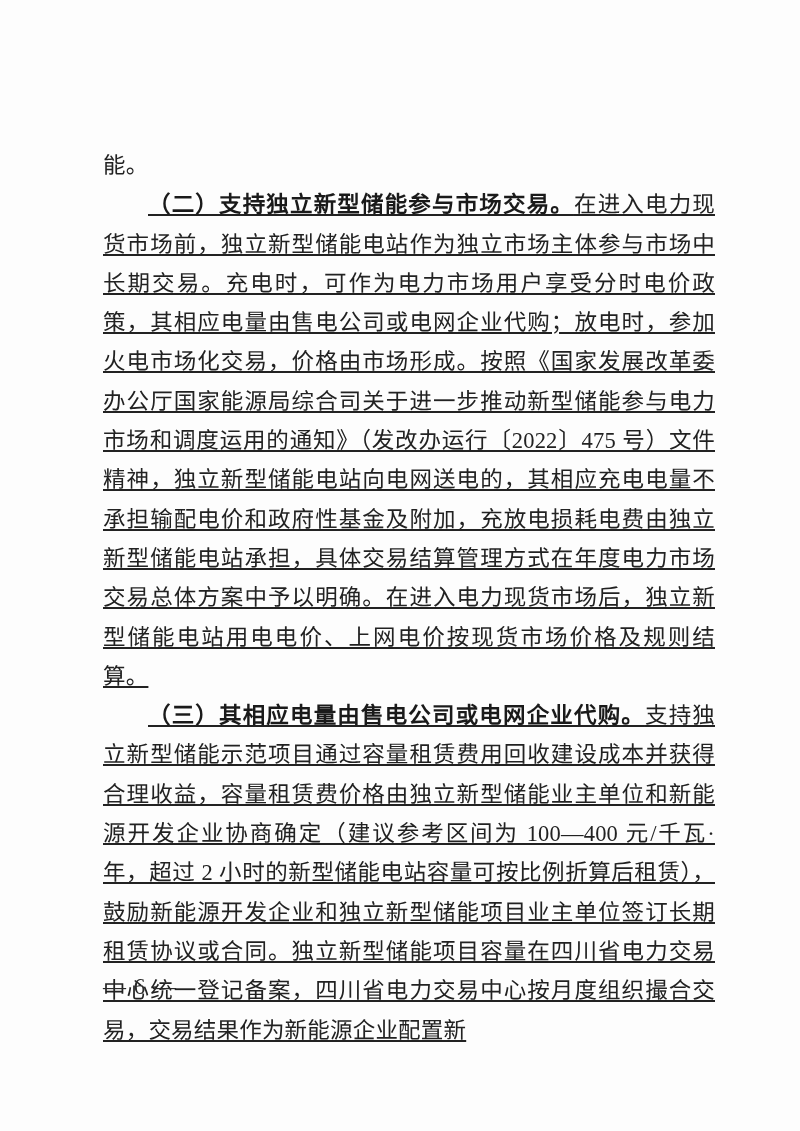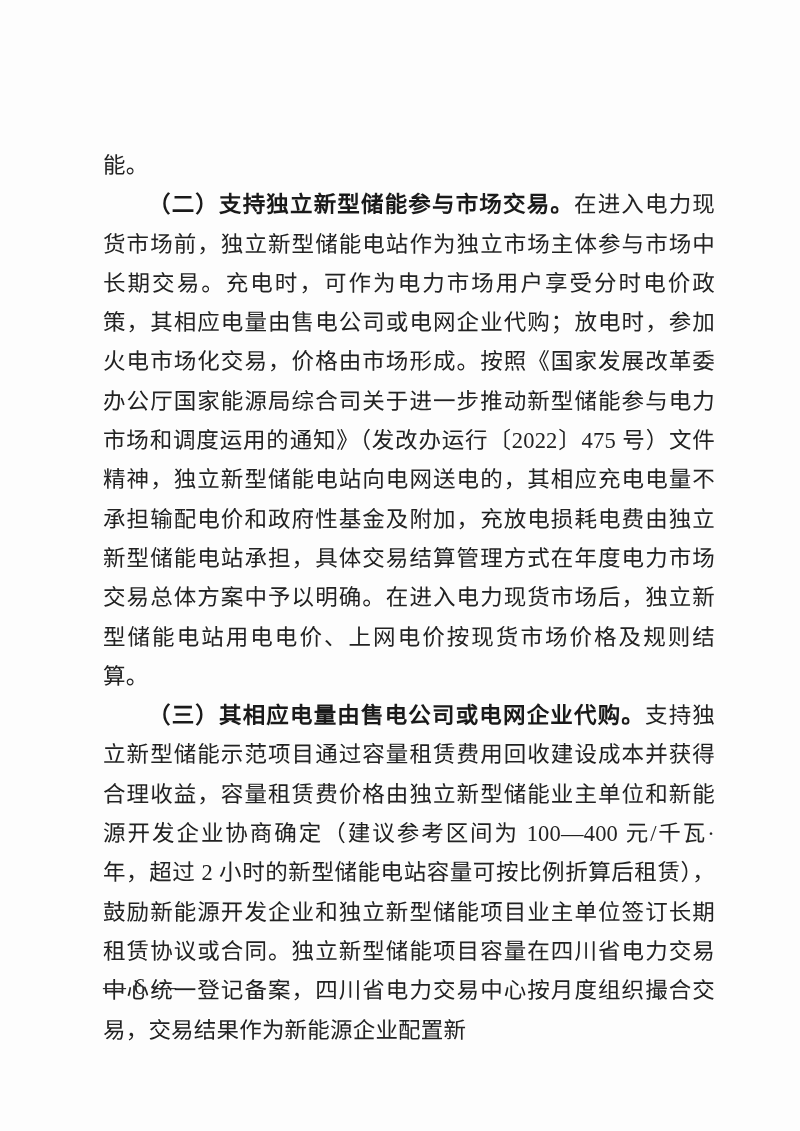--- a/index.html
+++ b/index.html
@@ -27,20 +27,21 @@
     text-justify: inter-ideograph;
     letter-spacing: 0.2px;
   }
   .para {
     margin: 0;
     padding: 0;
     text-indent: 0;
   }
   .para.indent {
     text-indent: 2em;
+    text-decoration: underline;
   }
   .sec-heading {
     font-weight: 700;
     color: #1a1a1a;
   }
   .sec-body {
     font-weight: 400;
   }
   .page-number {
     position: absolute;

